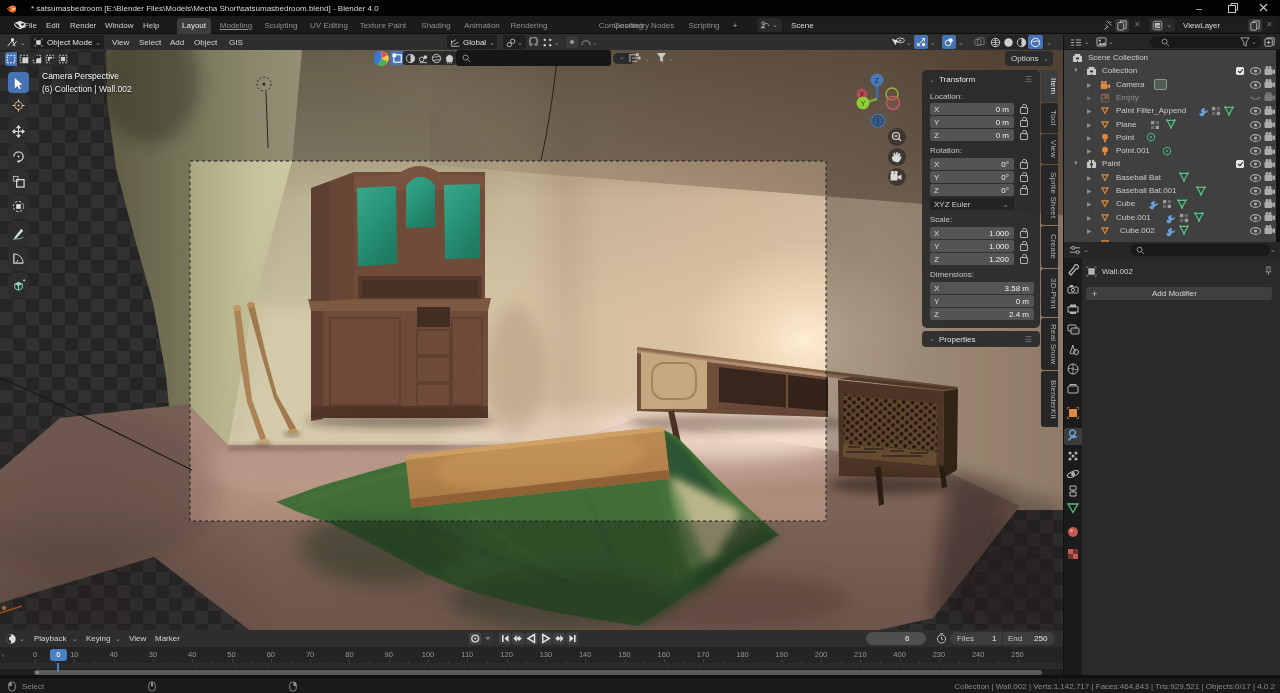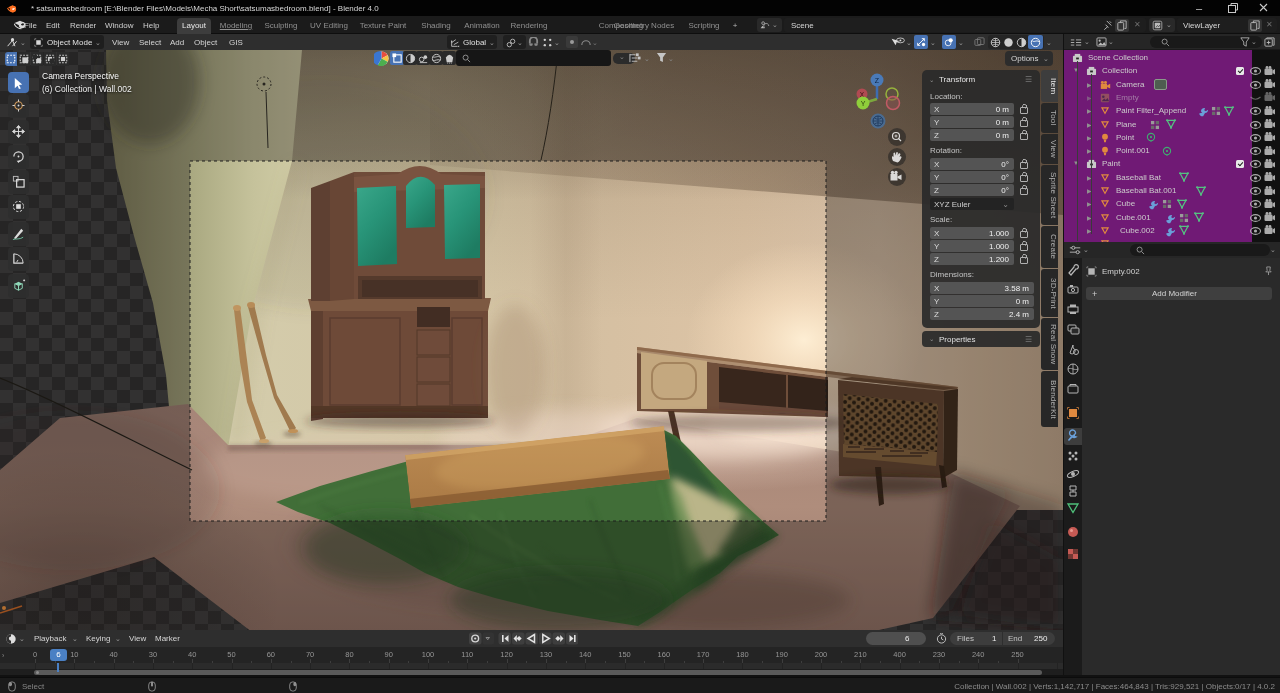--- a/index.html
+++ b/index.html
@@ -5,21 +5,21 @@
 html,body{width:1280px;height:693px;overflow:hidden;background:#000;}
 .app{position:absolute;left:0;top:0;width:1280px;height:693px;background:#111;}
 .abs{position:absolute;}
 .tx{position:absolute;white-space:nowrap;}
 
 #titlebar{left:0;top:0;width:1280px;height:16px;background:#030303;color:#d8d8d8;font-size:8px;}
 #menubar{left:0;top:16px;width:1280px;height:18px;background:#1b1b1b;border-bottom:1px solid #0e0e0e;font-size:8px;color:#bdbdbd;padding-left:39px;}
 .mtab{position:absolute;top:2px;height:16px;line-height:16px;color:#909090;font-size:8px;border-radius:4px 4px 0 0;text-align:center;}
 
 #vheader{left:0;top:34px;width:1063px;height:16px;background:#2e2e2e;font-size:8px;color:#d5d5d5;}
-#outliner{left:1064px;top:34px;width:188px;height:208px;background:#701a75;font-size:8px;color:#cacaca;}
+#outliner{left:1064px;top:34px;width:212px;height:208px;background:#404040;font-size:8px;color:#cacaca;}
 #outlhead{left:1064px;top:34px;width:216px;height:16px;background:#262626;border-bottom:1px solid #1a1a1a;}
 #props{left:1064px;top:242px;width:216px;height:433px;background:#2a2a2a;}
 #propshead{left:1064px;top:242px;width:216px;height:16px;background:#262626;}
 #proptabs{left:1064px;top:258px;width:18px;height:417px;background:#1b1b1b;}
 
 #timeline{left:0;top:630px;width:1063px;height:45px;background:#262626;}
 #tlhead{left:0;top:630px;width:1063px;height:17px;background:#2e2e2e;font-size:8px;color:#d5d5d5;}
 #statusbar{left:0;top:677px;width:1280px;height:16px;background:#1a1a1a;font-size:8px;color:#868686;border-top:1px solid #0c0c0c;}
 .chip{position:absolute;background:#1e1e1e;border-radius:3px;}
 .vtab{position:absolute;left:1041px;width:17px;background:#272727;border-radius:3px 0 0 3px;color:#b0b0b0;font-size:8px;writing-mode:vertical-rl;text-align:center;letter-spacing:0.2px;}
@@ -768,21 +768,21 @@
         <path d="M3,2 V1 h8 v8 h-1" fill="none" stroke="#bbb"></path>
         <path d="M3,6 h4 M5,4 v4" stroke="#bbb"></path>
       </svg>
 </div>
 <div id="props" class="abs">
 
   <svg class="abs" style="left:22px;top:24px" width="11" height="11" viewBox="0 0 12 12">
         <rect x="2.5" y="2.5" width="7" height="7" fill="#b5b5b5"></rect>
         <path d="M1,1 h1.5 M9.5,1 H11 M1,11 h1.5 M9.5,11 H11 M1,1 v1.5 M1,9.5 V11 M11,1 v1.5 M11,9.5 V11" stroke="#8a8a8a"></path>
       </svg>
-  <span class="tx" style="left:38px;top:25px;color:#d2d2d2;font-size:8px">Empty.002</span>
+  <span class="tx" style="left:38px;top:25px;color:#d2d2d2;font-size:8px">Wall.002</span>
   <svg class="abs" style="left:200px;top:24px" width="9" height="10" viewBox="0 0 10 11">
         <path d="M3,1 h4 l-0.5,4 1.5,1.5 h-6 l1.5,-1.5 z M5,6.5 V10" stroke="#9a9a9a" fill="none"></path>
       </svg>
 
   <span class="abs" style="left:22px;top:45px;width:186px;height:13px;background:#3f3f3f;border-radius:3px"></span>
   <span class="tx" style="left:28px;top:46.5px;color:#cfcfcf;font-size:9px">+</span>
   <span class="tx" style="left:88px;top:47px;color:#d5d5d5;font-size:8px">Add Modifier</span>
 </div>
 <div id="propshead" class="abs">
   <svg class="abs" style="left:5px;top:3px" width="13" height="10" viewBox="0 0 15 11">

